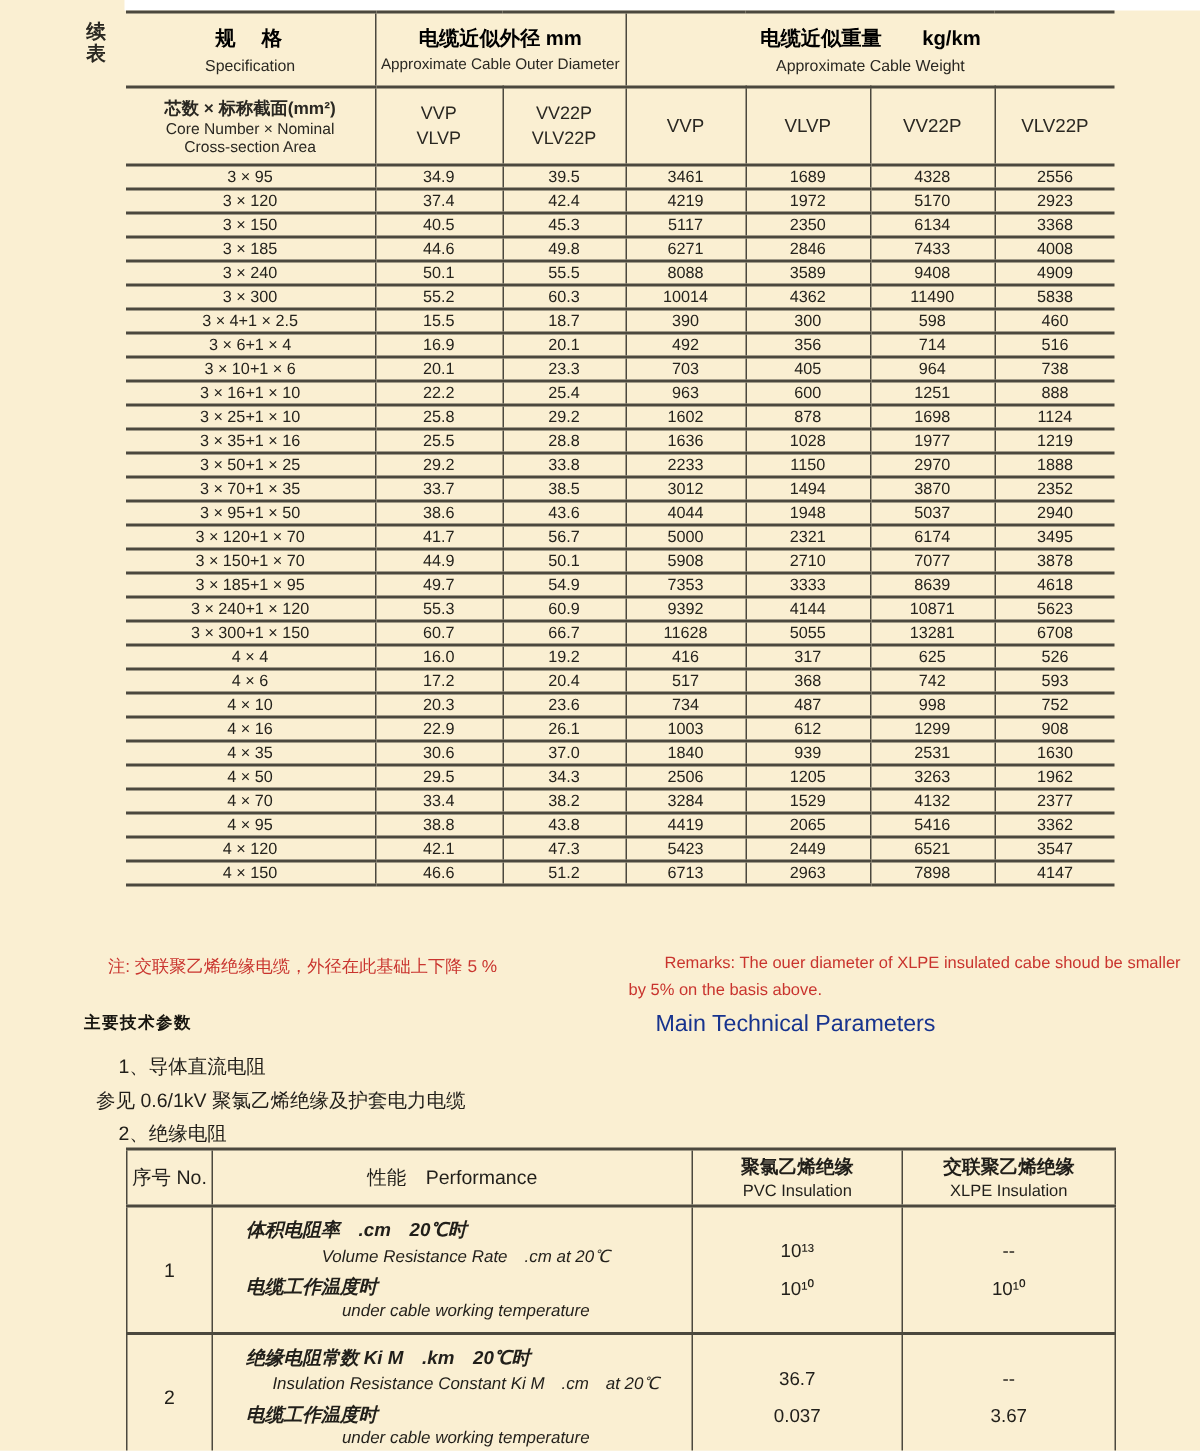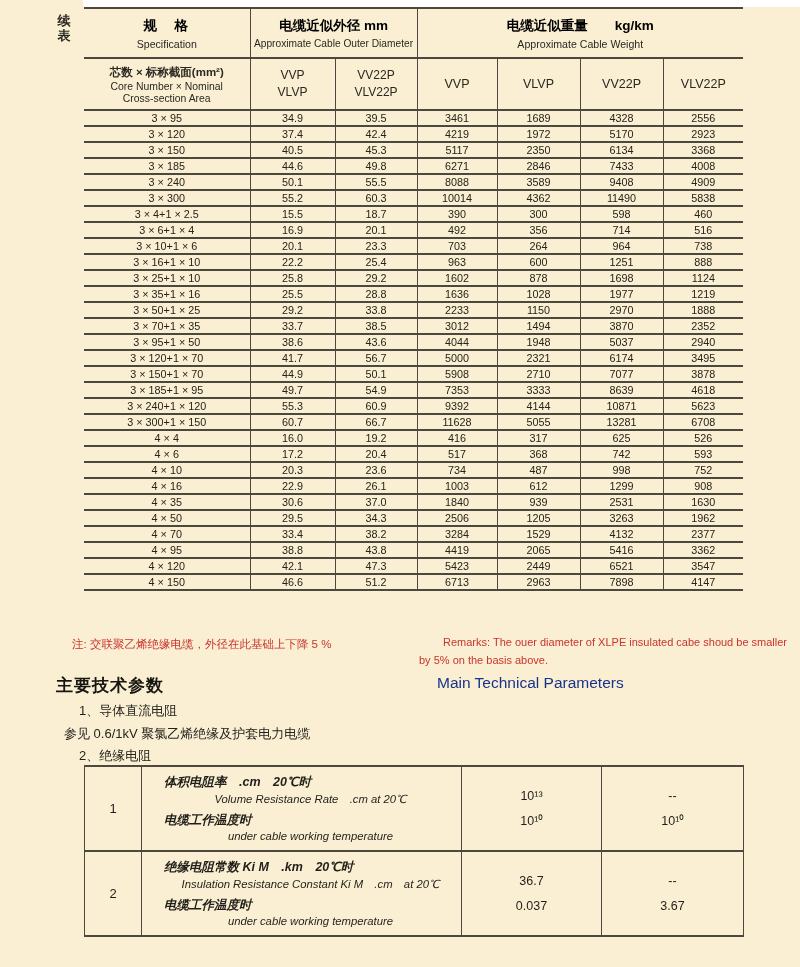--- a/index.html
+++ b/index.html
@@ -34,21 +34,21 @@
   .vcol { font-size:12px; line-height:17px; }
   .wcol { font-size:12.5px; }
   .main-table td { height:14px; line-height:14px; font-size:10.8px; color:#25231d; }
 
   
   .note-zh { position:absolute; left:72px; top:637px; font-size:11.5px; color:var(--red,#C9342E); white-space:nowrap; }
   .note-en { position:absolute; left:419px; top:634px; width:376px; font-size:11px; line-height:17.5px;
              color:var(--red,#C9342E); text-indent:24px; }
 
   
-  .sec-zh { position:absolute; left:56px;  top:674px; font-size:17px; font-weight:bold; color:#17150f; letter-spacing:1px; }
+  .sec-zh { position:absolute; left:56px;  top:674px; font-size:11px; font-weight:bold; color:#17150f; letter-spacing:1px; }
   .sec-en { position:absolute; left:437px; top:674px; font-size:15.5px; font-weight:normal; color:var(--blue,#17338E); }
   .list-zh { position:absolute; left:64px;  top:700px; font-size:13px;   line-height:22.5px; color:#211f1a; }
   .list-en { position:absolute; left:424px; top:700px; font-size:11.5px; line-height:22.5px; color:#211f1a; }
   .list-zh div, .list-en div { white-space:nowrap; }
   .indent { padding-left:15px; }
   .list-en .num { font-size:12.5px; }
 
   
   .param-table { position:absolute; left:84px; top:765px; width:659px;
                  border-collapse:collapse; table-layout:fixed; }
@@ -197,21 +197,21 @@
           <td>492</td>
           <td>356</td>
           <td>714</td>
           <td>516</td>
         </tr>
         <tr>
           <td>3 × 10+1 × 6</td>
           <td>20.1</td>
           <td>23.3</td>
           <td>703</td>
-          <td>264</td>
+          <td>405</td>
           <td>964</td>
           <td>738</td>
         </tr>
         <tr>
           <td>3 × 16+1 × 10</td>
           <td>22.2</td>
           <td>25.4</td>
           <td>963</td>
           <td>600</td>
           <td>1251</td>
@@ -413,20 +413,36 @@
   </div>
 
   <table class="param-table">
     <colgroup>
       <col style="width:57px">
         <col style="width:320px">
         <col style="width:140px">
         <col style="width:142px">
     </colgroup>
     <tbody>
+        <tr class="pt-head">
+      <th>
+        <div class="pth-one">序号 No.</div>
+      </th>
+      <th>
+        <div class="pth-one">性能　Performance</div>
+      </th>
+      <th>
+        <div class="pth-zh">聚氯乙烯绝缘</div>
+        <div class="pth-en">PVC Insulation</div>
+      </th>
+      <th>
+        <div class="pth-zh">交联聚乙烯绝缘</div>
+        <div class="pth-en">XLPE Insulation</div>
+      </th>
+    </tr>
     <tr style="height:76px">
       <td class="pt-no">1</td>
       <td class="pt-perf">
         <div class="pl zh">体积电阻率　.cm　20℃时</div>
         <div class="pl en">Volume Resistance Rate　.cm  at 20℃</div>
         <div class="pl zh">电缆工作温度时</div>
         <div class="pl en">under cable working temperature</div>
       </td>
       <td class="pt-val">
         <div>10¹³</div>

